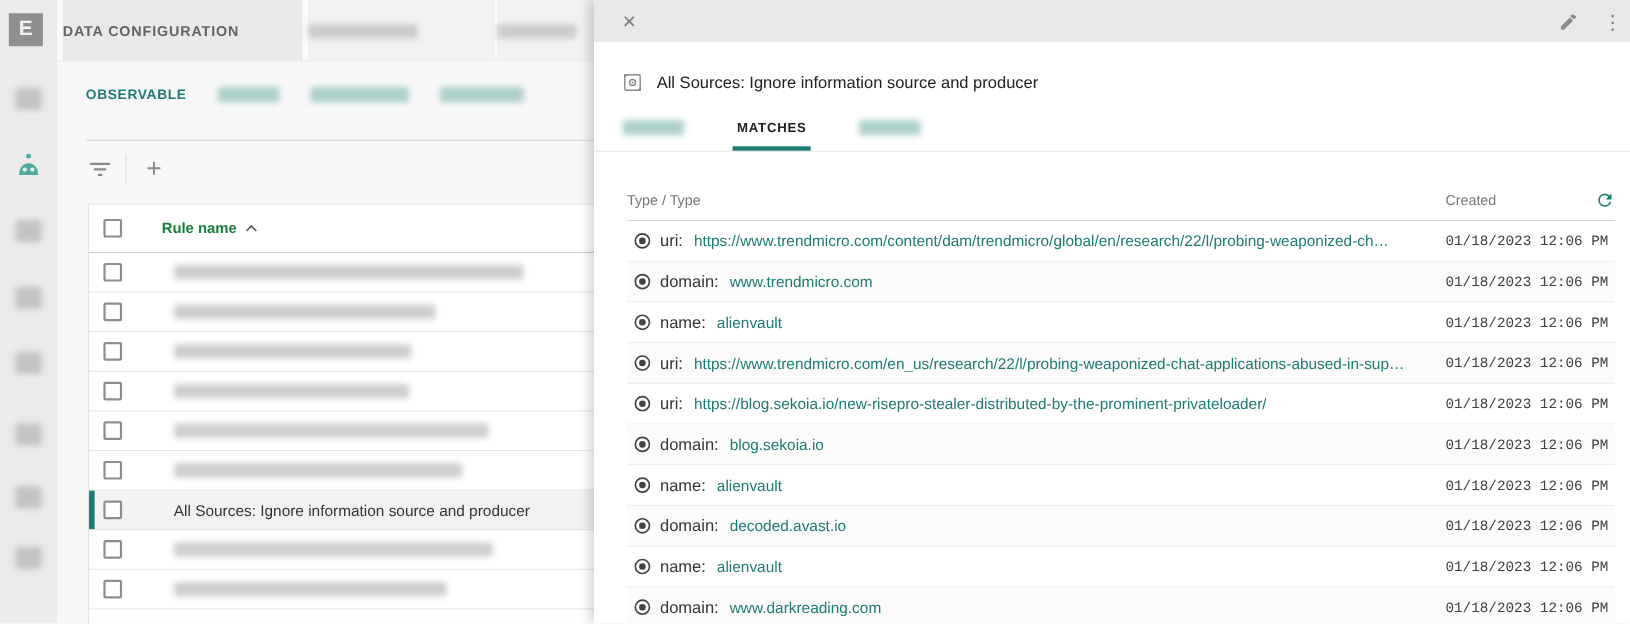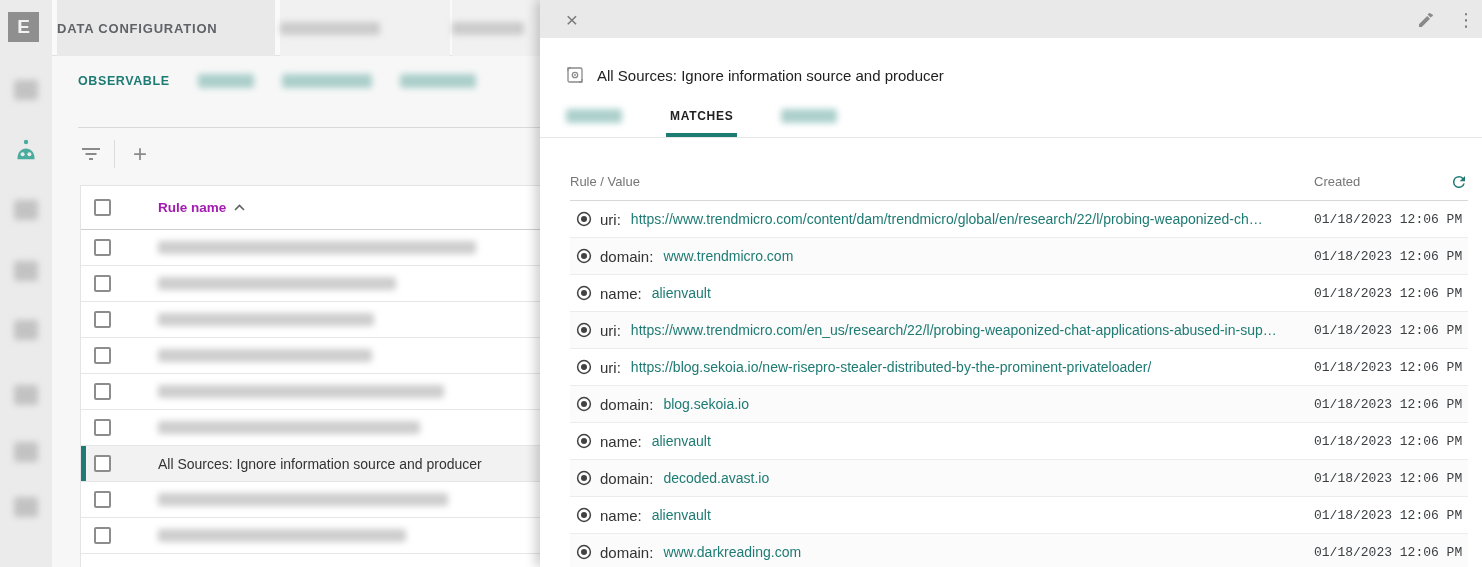--- a/index.html
+++ b/index.html
@@ -17,40 +17,40 @@
   .rail-item { position:absolute; left:0; width:52px; height:36px; display:flex; align-items:center; justify-content:center; }
   .redact-icon { width:24px; height:20px; background:#b9b9b9; filter:blur(3px); opacity:.8; border-radius:2px; }
   
   .tabbar { position:absolute; left:52px; top:0; right:0; height:56px; background:#fafafa; border-bottom:1px solid #e2e2e2; }
   .tab { position:absolute; top:0; height:56px; display:flex; align-items:center; }
   .tab.active { left:5px; width:218px; background:#e9e9e9; color:#5f6368; font-size:13px; font-weight:bold; letter-spacing:.8px; }
   .tab.ghost { background:#f1f1f1; }
   .tab .redact-bar { height:13px; background:#c2c2c2; filter:blur(3px); opacity:.8; border-radius:2px; }
   
   .content { position:absolute; left:52px; top:56px; right:0; bottom:0; background:#f7f7f7; }
-  .subnav { position:absolute; left:26px; top:18px; height:24px; display:flex; gap:28px; }
+  .subnav { position:absolute; left:26px; top:18px; height:24px; display:flex; align-items:center; gap:28px; }
   .subnav-title { color:#1e7b73; font-size:12.5px; font-weight:bold; letter-spacing:.6px; }
   .redact-chip { height:14px; background:#9ec8c3; filter:blur(3px); opacity:.85; border-radius:2px; }
   .subnav-divider { position:absolute; left:26px; top:71px; width:470px; height:1px; background:#d9d9d9; }
   .toolbar { position:absolute; left:26px; top:78px; height:40px; display:flex; align-items:center; }
   .tool-icon { width:26px; height:26px; display:flex; align-items:center; justify-content:center; color:#757575; cursor:pointer; }
   .vdiv { width:1px; height:28px; background:#dcdcdc; margin:0 12px 0 10px; }
   .plus-glyph { font-size:24px; color:#8a8a8a; font-weight:300; line-height:1; }
   .search-box { margin-left:18px; width:428px; height:40px; background:#fff; border:1px solid #dadada; border-radius:4px;
                 display:flex; align-items:center; padding:0 12px; gap:10px; }
   .search-ph { color:#9e9e9e; font-size:14px; }
   
   .rules-table { position:absolute; left:28px; top:129px; width:520px; bottom:0; background:#fff;
                  border-left:1px solid #e4e4e4; border-top:1px solid #e4e4e4; }
   .rt-header { height:44px; border-bottom:1px solid #cfcfcf; display:flex; align-items:center; }
   .rt-row { height:36px; border-bottom:1px solid #e6e6e6; display:flex; align-items:center; position:relative; }
   .rt-row.selected { background:#f2f2f2; }
   .rt-row.selected::before { content:""; position:absolute; left:0; top:0; bottom:0; width:5px; background:#1e7b73; }
   .cb { width:17px; height:17px; border:2px solid #8d8d8d; border-radius:2px; background:#fff; margin-left:13px; flex:0 0 auto; }
-  .rt-name-h { margin-left:47px; font-size:13.5px; font-weight:bold; color:#a21caf; display:flex; align-items:center; gap:8px; }
+  .rt-name-h { margin-left:36px; font-size:13.5px; font-weight:bold; color:#15803d; display:flex; align-items:center; gap:8px; }
   .rt-redact { margin-left:47px; height:13px; background:#bdbdbd; filter:blur(3px); opacity:.75; border-radius:2px; }
   .rt-name { margin-left:47px; font-size:14px; color:#333; }
   
   .drawer { position:absolute; left:540px; top:0; width:942px; height:567px; background:#fff; z-index:3;
             box-shadow:-5px 0 10px rgba(0,0,0,.18); }
   .drawer-topbar { height:38px; background:#e9e9e9; position:relative; }
   .icon-btn { position:absolute; top:6px; width:28px; height:28px; display:flex; align-items:center; justify-content:center;
               color:#757575; cursor:pointer; }
   .close-btn { left:18px; font-size:21px; color:#7a7a7a; }
   .edit-btn { left:872px; }
@@ -247,21 +247,21 @@
         <span>MATCHES</span>
       </div>
       <div class="dtab">
           <div class="redact-chip"></div>
         </div>
     </div>
   </div>
 
   <div class="matches">
     <div class="m-header">
-      <span>Rule / Value</span>
+      <span>Type / Type</span>
       <span class="m-created-col">Created</span>
       <div class="refresh">
         <span>
           <svg width="18" height="18" viewBox="0 0 24 24" fill="#1e7b73">
             <path d="M17.65 6.35A7.95 7.95 0 0 0 12 4a8 8 0 1 0 7.73 10h-2.08A6 6 0 1 1 12 6c1.66 0 3.14.69 4.22 1.78L13 11h7V4l-2.35 2.35z"></path>
           </svg>
         </span>
       </div>
     </div>
 

